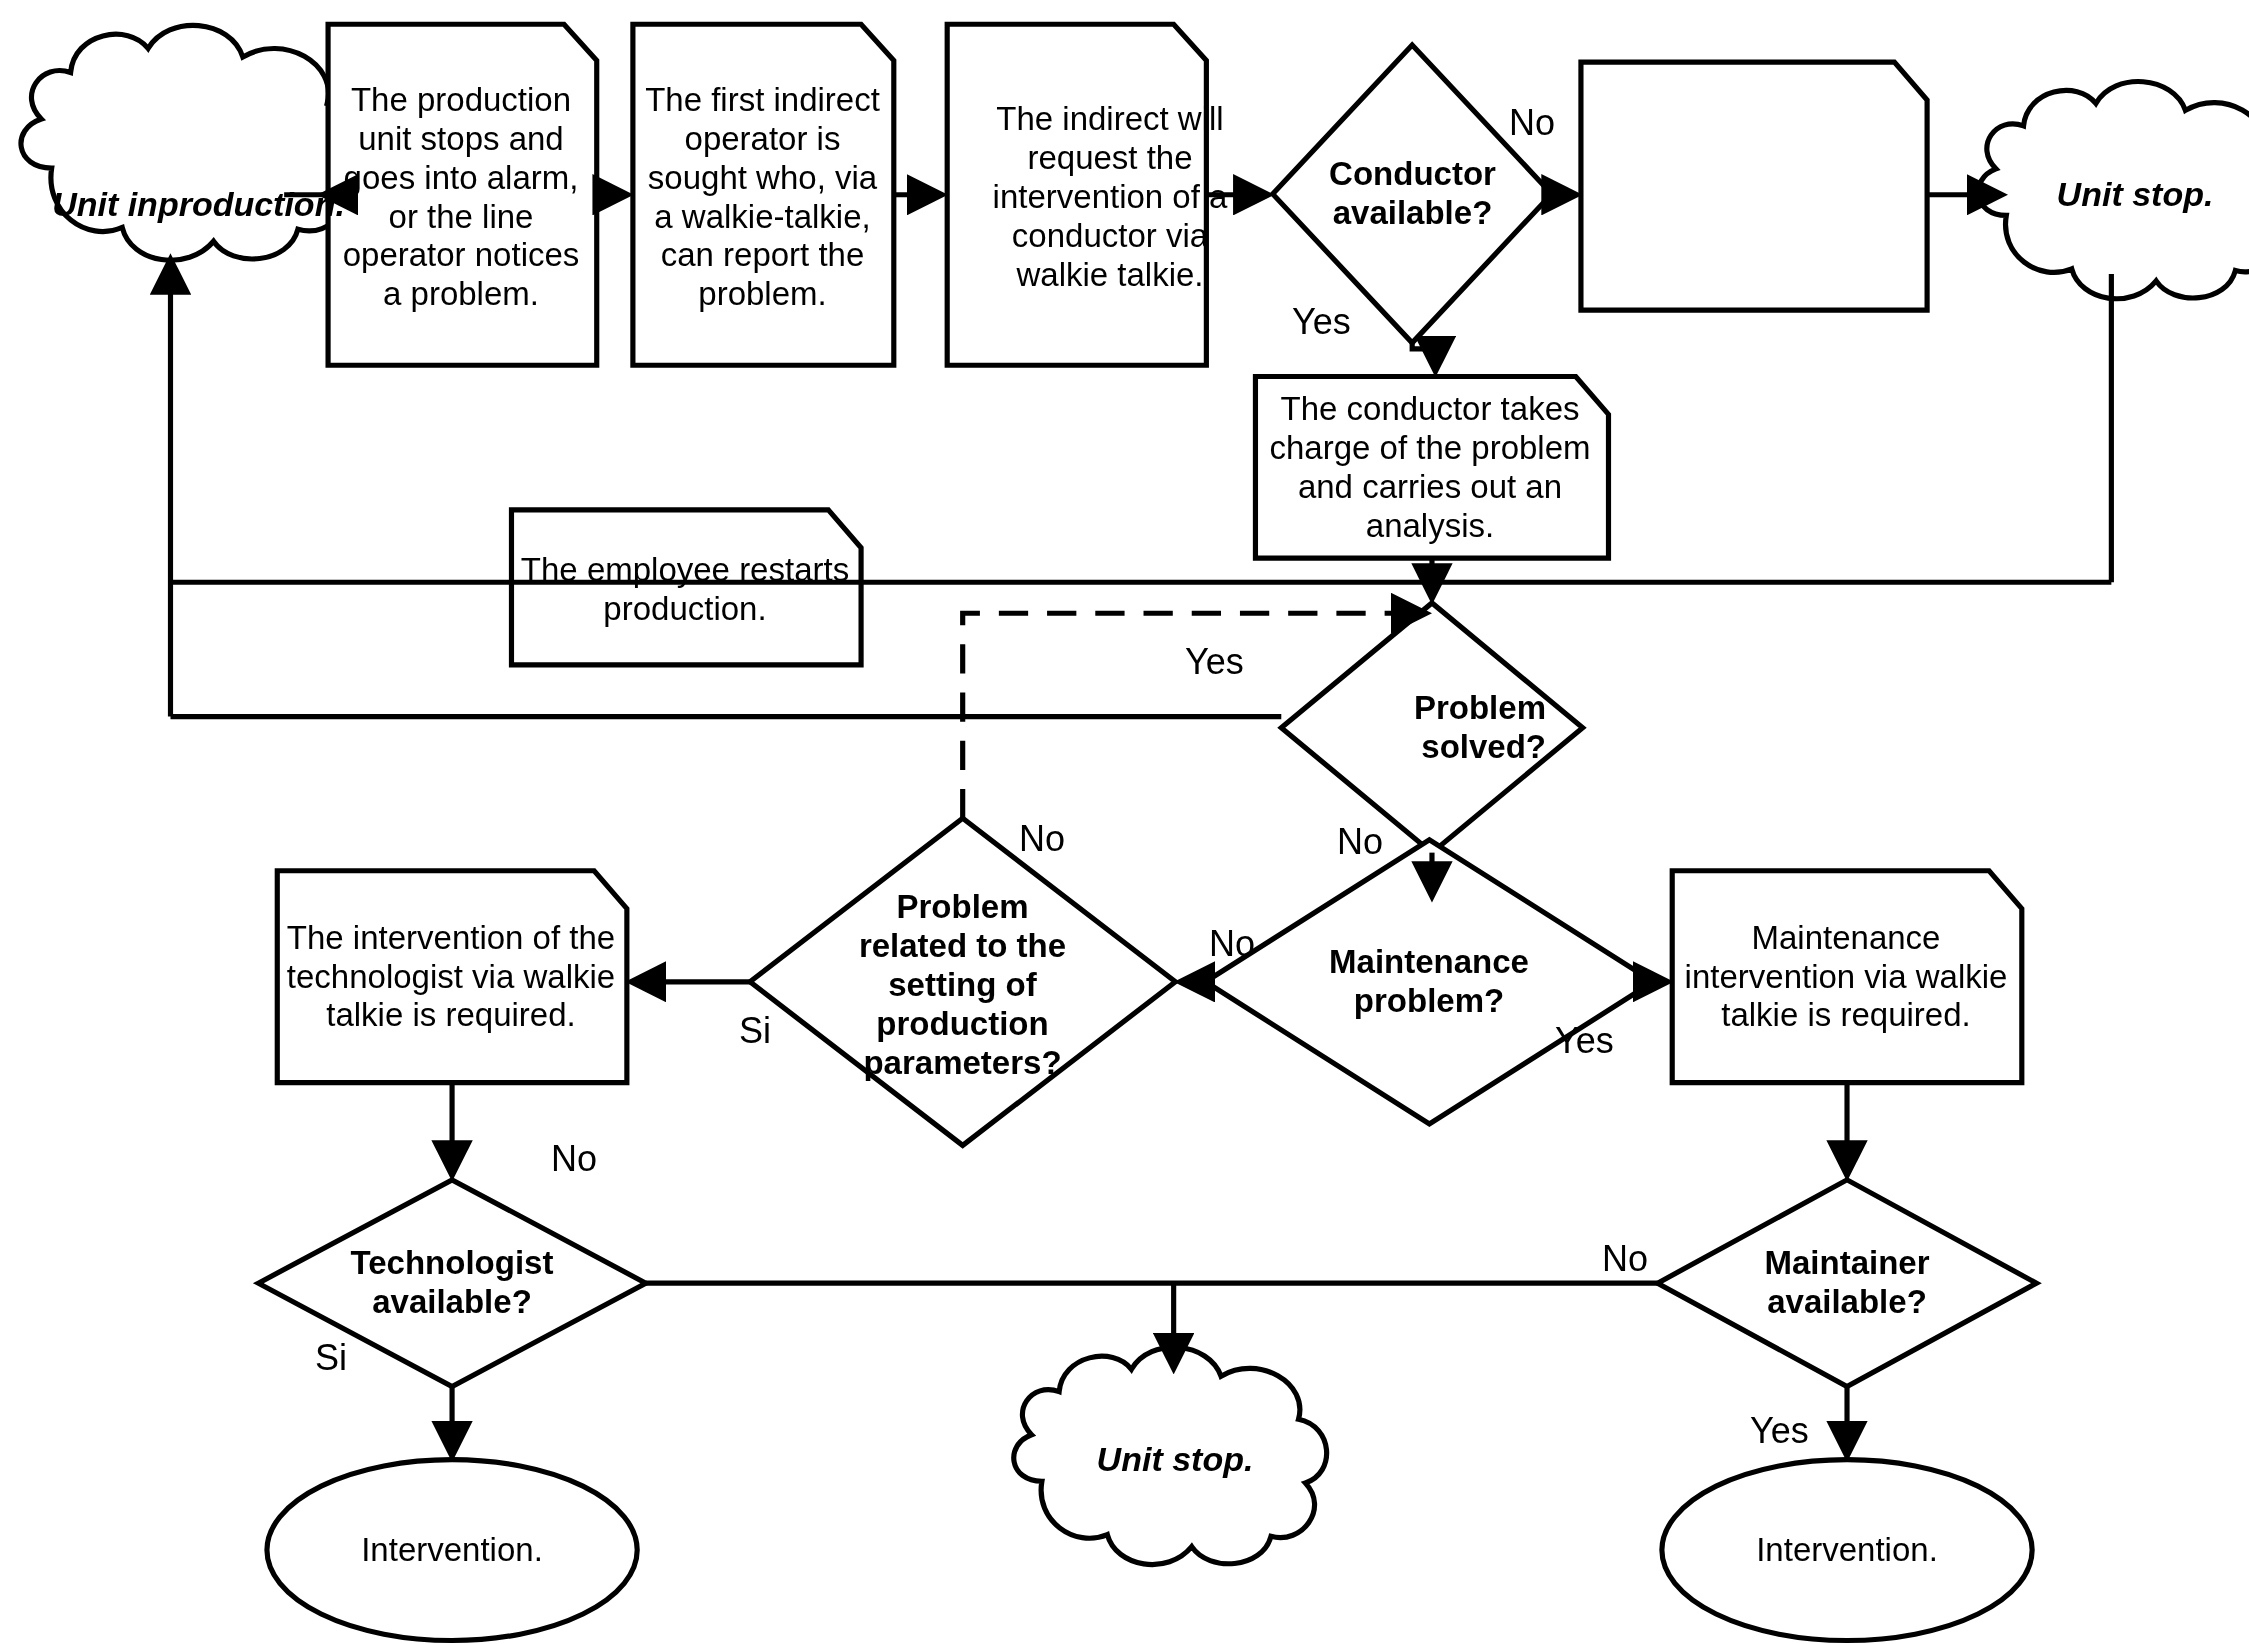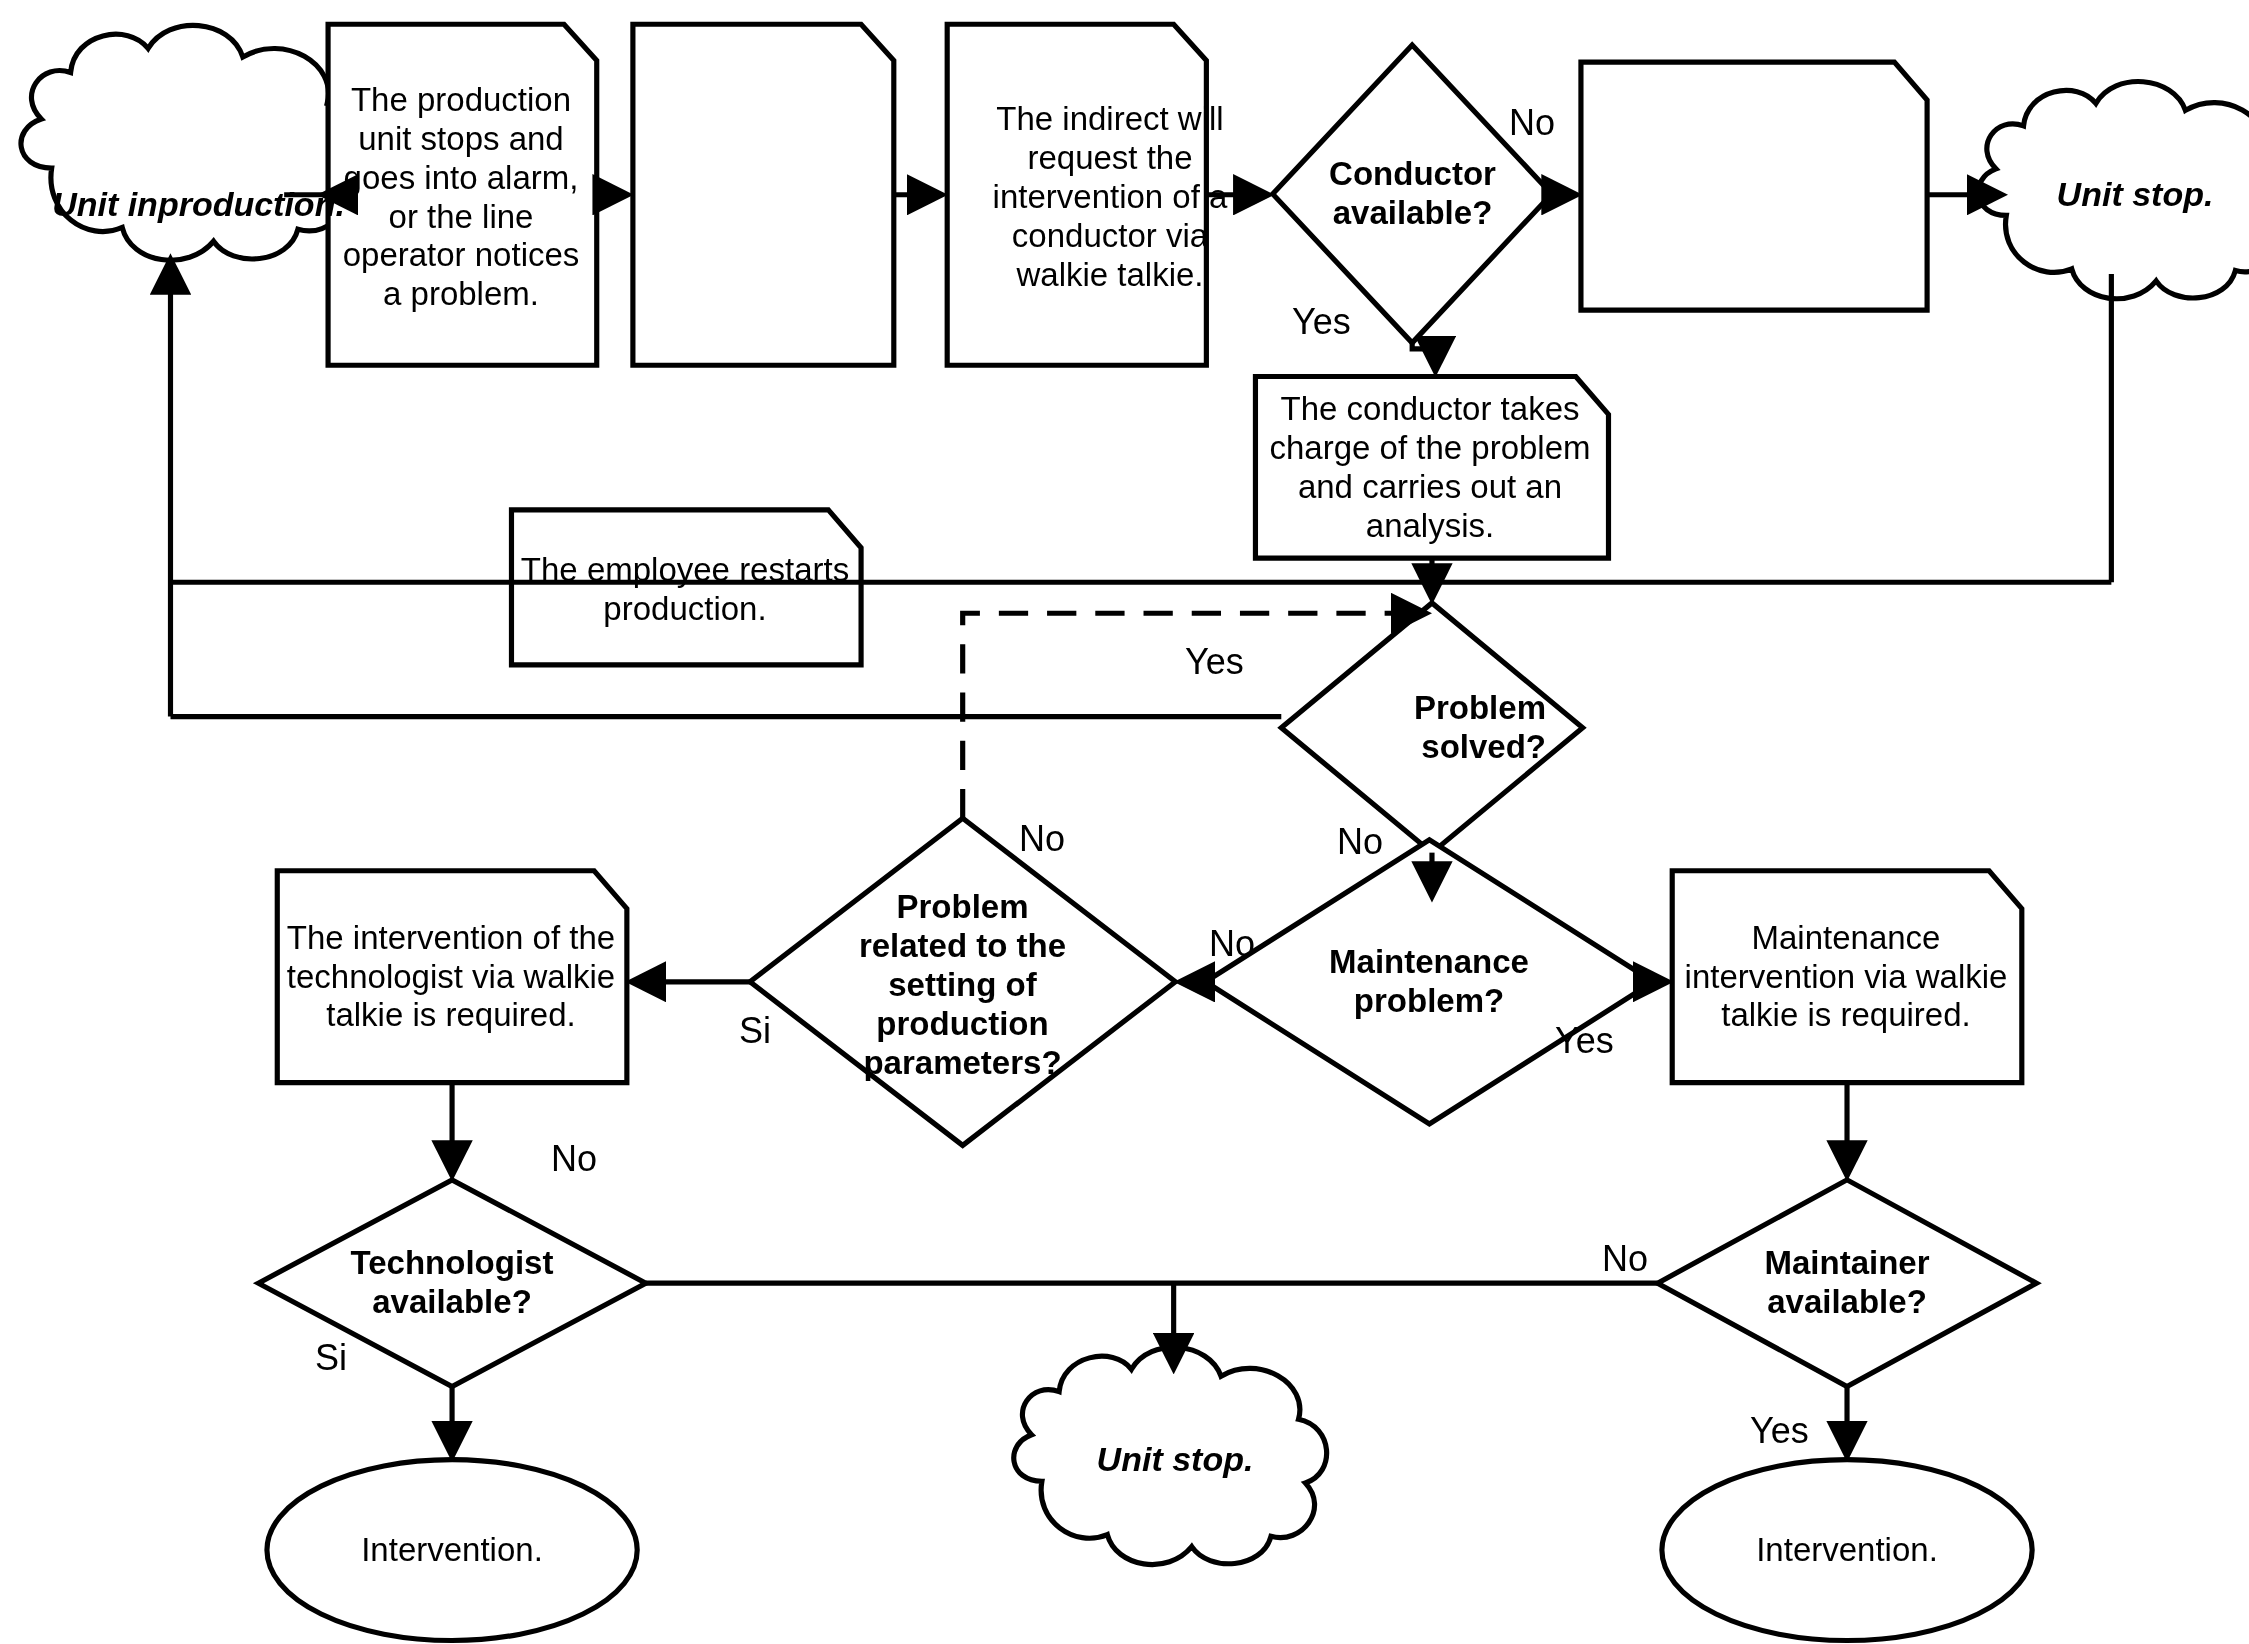--- a/index.html
+++ b/index.html
@@ -159,20 +159,21 @@
     </g>
   </svg>
 
   <div class="nodeText cloudText" style="left: 52px; top: 140px; width: 293px; height: 129px; display: flex; flex-direction: row; align-items: center; justify-content: center;">
       <div>Unit in</div>
       <div>production.</div>
     </div>
 
   <div class="nodeText boxText" style="left:332px;top:34px;width:258px;height:327px;">The production unit stops and goes into alarm, or the line operator notices a problem.</div>
 
+  <div class="nodeText boxText" style="left:637px;top:34px;width:251px;height:327px;">The first indirect operator is sought who, via a walkie-talkie, can report the problem.</div>
 
   <div class="nodeText boxText" style="left:985px;top:34px;width:250px;height:327px;">The indirect will request the intervention of a conductor via walkie talkie.</div>
 
   <div class="nodeText diaText" style="left: 1292px; top: 142px; width: 241px; height: 103px; display: flex; flex-direction: column; align-items: center; justify-content: center;">
       <div>Conductor</div>
       <div>available?</div>
     </div>
 
 
   <div class="nodeText cloudText" style="left:2023px;top:164px;width:224px;height:60px;">Unit stop.</div>

